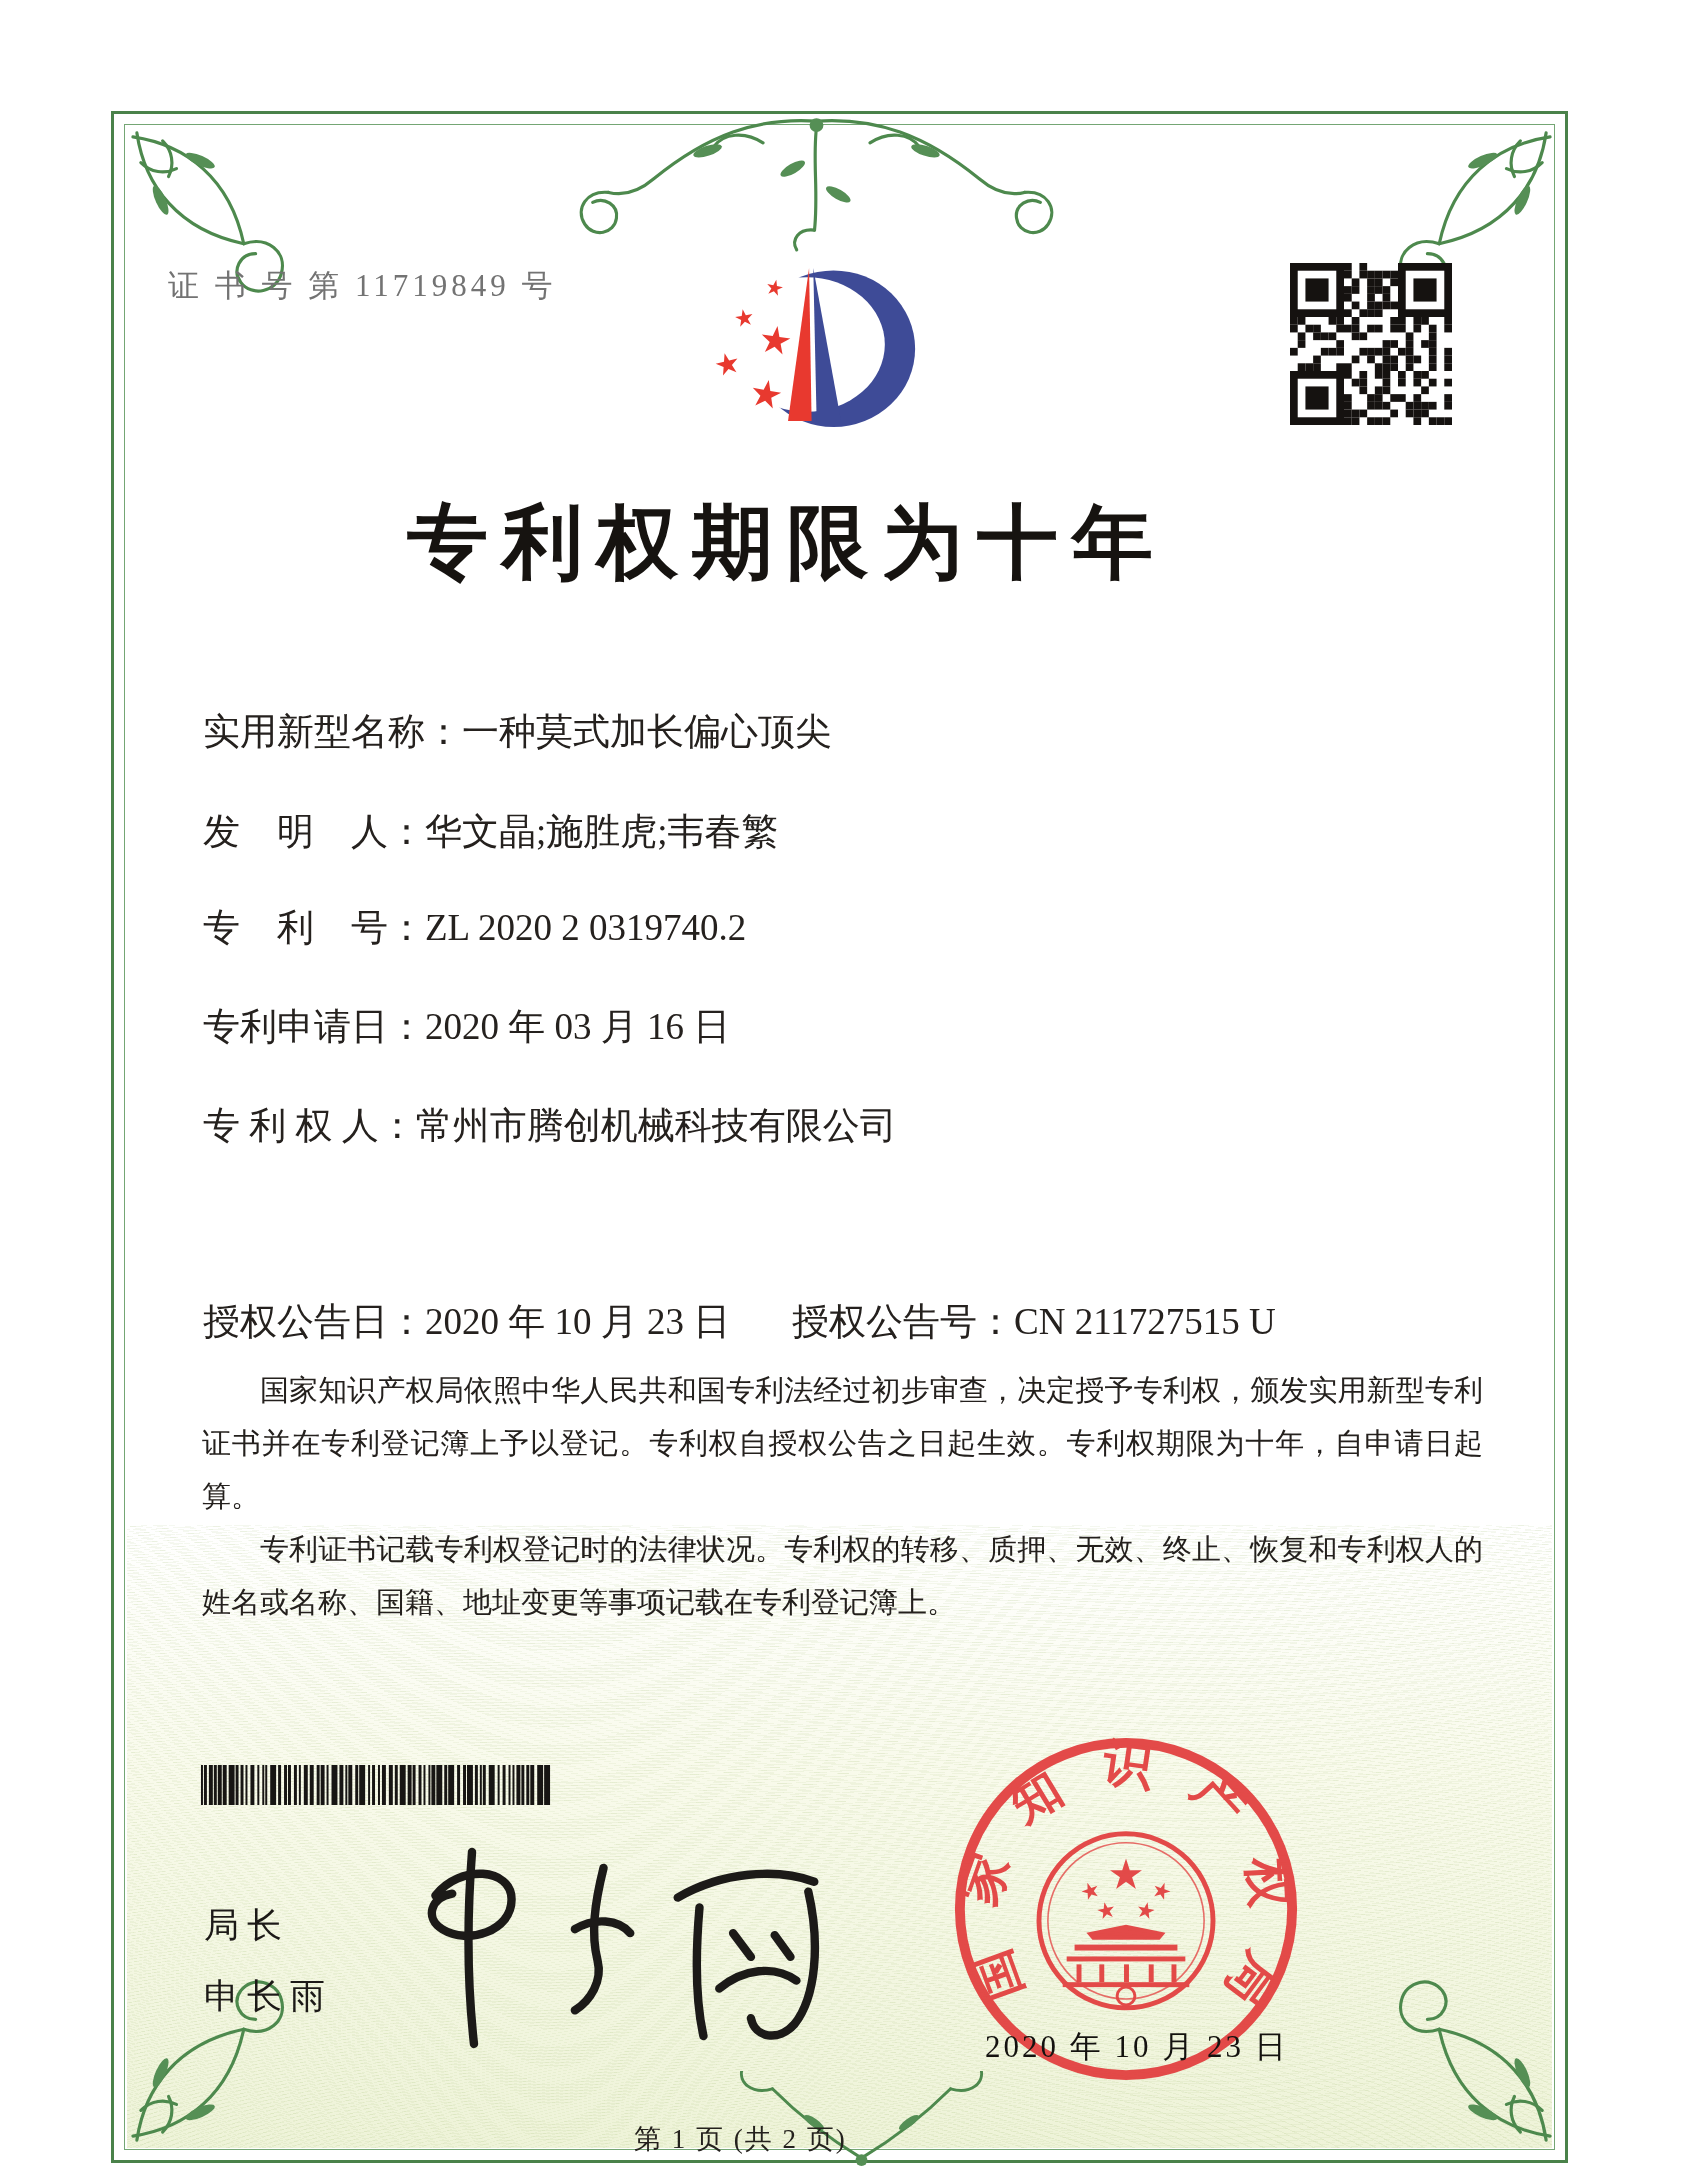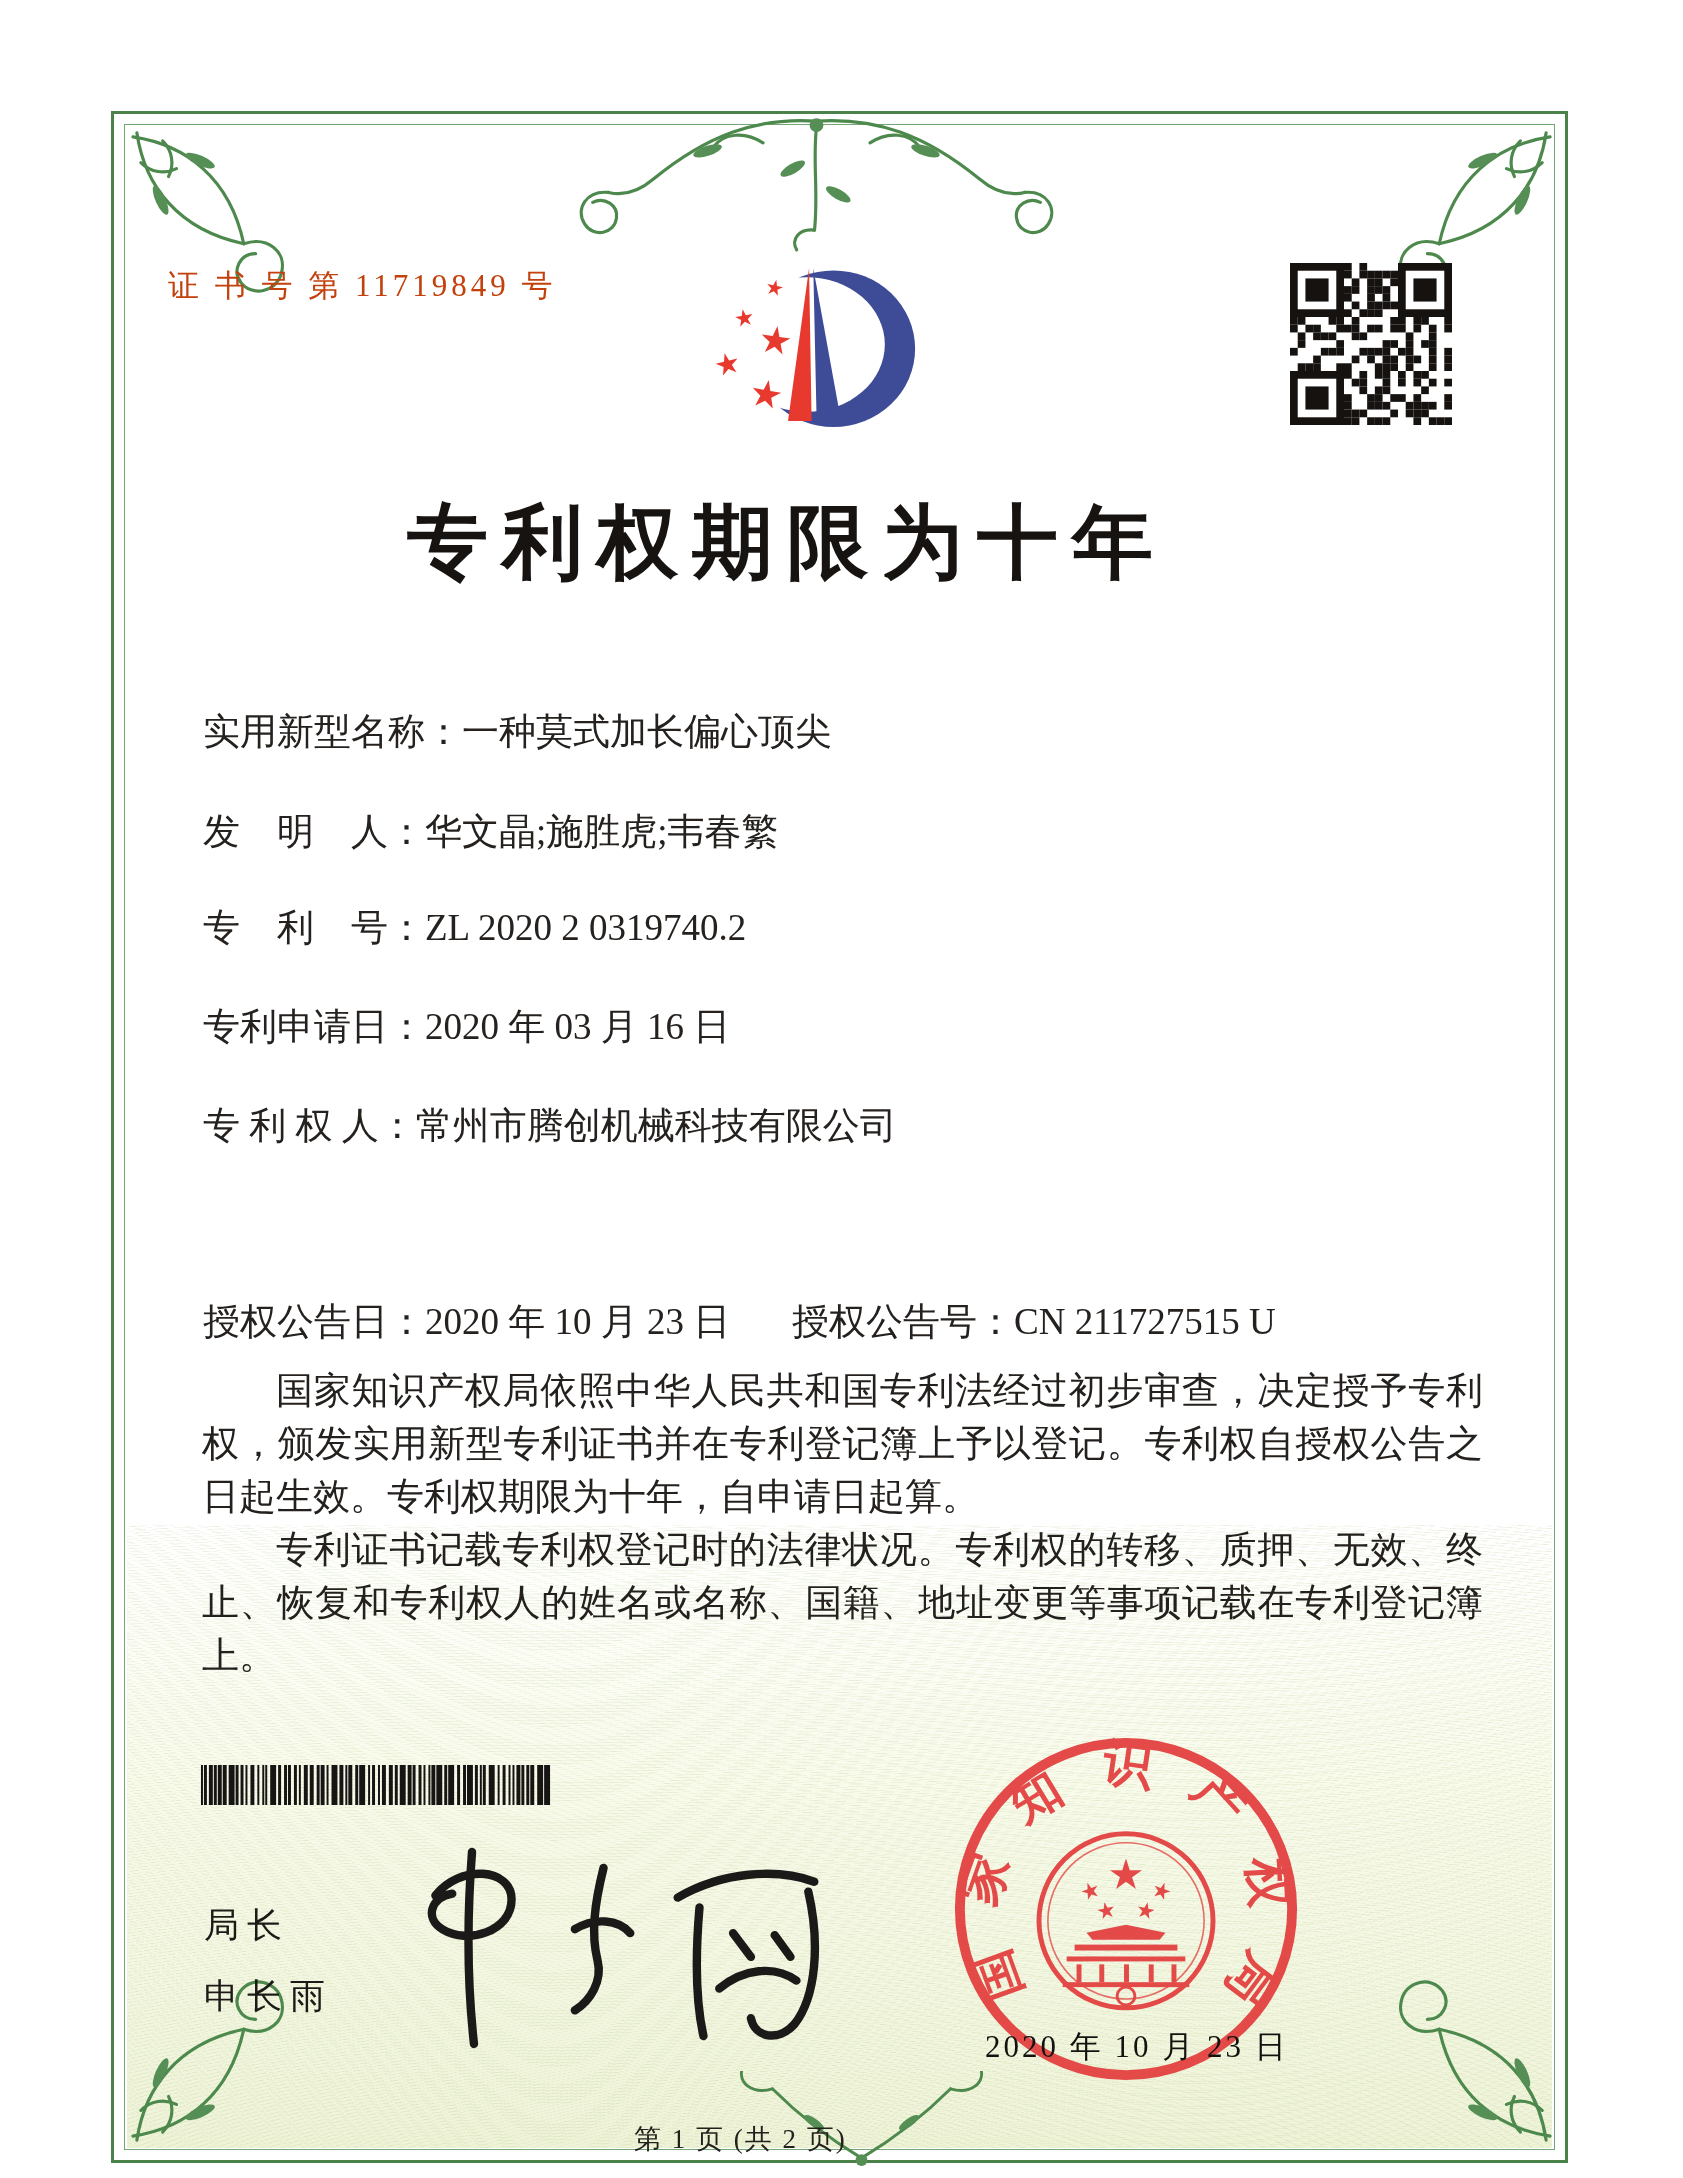--- a/index.html
+++ b/index.html
@@ -15,32 +15,32 @@
     border:1px solid #74a674;pointer-events:none;}
   .guilloche{
     position:absolute;left:127px;right:131px;top:1525px;bottom:30px;
     background:
       repeating-radial-gradient(ellipse 1485px 416px at 30% 118%, rgba(148,178,98,.10) 0 2px, transparent 2px 11px),
       repeating-radial-gradient(ellipse 1287px 327px at 75% 122%, rgba(148,178,98,.09) 0 2px, transparent 2px 9px),
       linear-gradient(180deg, rgba(243,246,218,0) 0%, rgba(243,246,218,.55) 40%, #eef3d8 100%);
   }
   .ornament{position:absolute;pointer-events:none;}
   
-  .cert-number{position:absolute;left:168px;top:265px;font-size:31px;letter-spacing:4px;color:#c2410c;}
+  .cert-number{position:absolute;left:168px;top:265px;font-size:31px;letter-spacing:4px;color:#737373;}
   .logo{position:absolute;left:675px;top:246px;width:253px;height:202px;}
   .qr{position:absolute;left:1290px;top:263px;width:162px;height:162px;background:#fff;}
   .doc-title{position:absolute;left:0;right:109px;top:489px;text-align:center;
     font-size:81px;font-weight:bold;letter-spacing:14px;color:#161310;}
   
   .field{position:absolute;left:203px;font-size:37px;white-space:nowrap;color:#25211e;}
   .field .lab{color:#25211e;}
   .field .val{color:#25211e;}
   .grant-pair1{display:inline-block;width:589px;}
   
-  .body-text{position:absolute;left:202px;top:1364px;width:1281px;font-size:37px;
+  .body-text{position:absolute;left:202px;top:1364px;width:1281px;font-size:29px;
     line-height:53px;color:#24201d;text-align:justify;}
   .body-text p{margin:0;text-indent:2em;}
   
   .barcode{position:absolute;left:199px;top:1765px;width:356px;height:40px;}
   .officer{position:absolute;left:204px;top:1889px;font-family:"Liberation Sans","DejaVu Sans",sans-serif;
     font-size:35px;letter-spacing:8px;color:#1c1917;line-height:71px;}
   .signature{position:absolute;left:381px;top:1834px;width:455px;height:228px;}
   .seal{position:absolute;left:948px;top:1731px;width:356px;height:356px;opacity:.92;}
   .seal-date{position:absolute;left:985px;top:2026px;font-size:31px;letter-spacing:3px;color:#14120f;white-space:nowrap;}
   .footer{position:absolute;left:634px;top:2121px;width:228px;text-align:left;font-size:27px;

